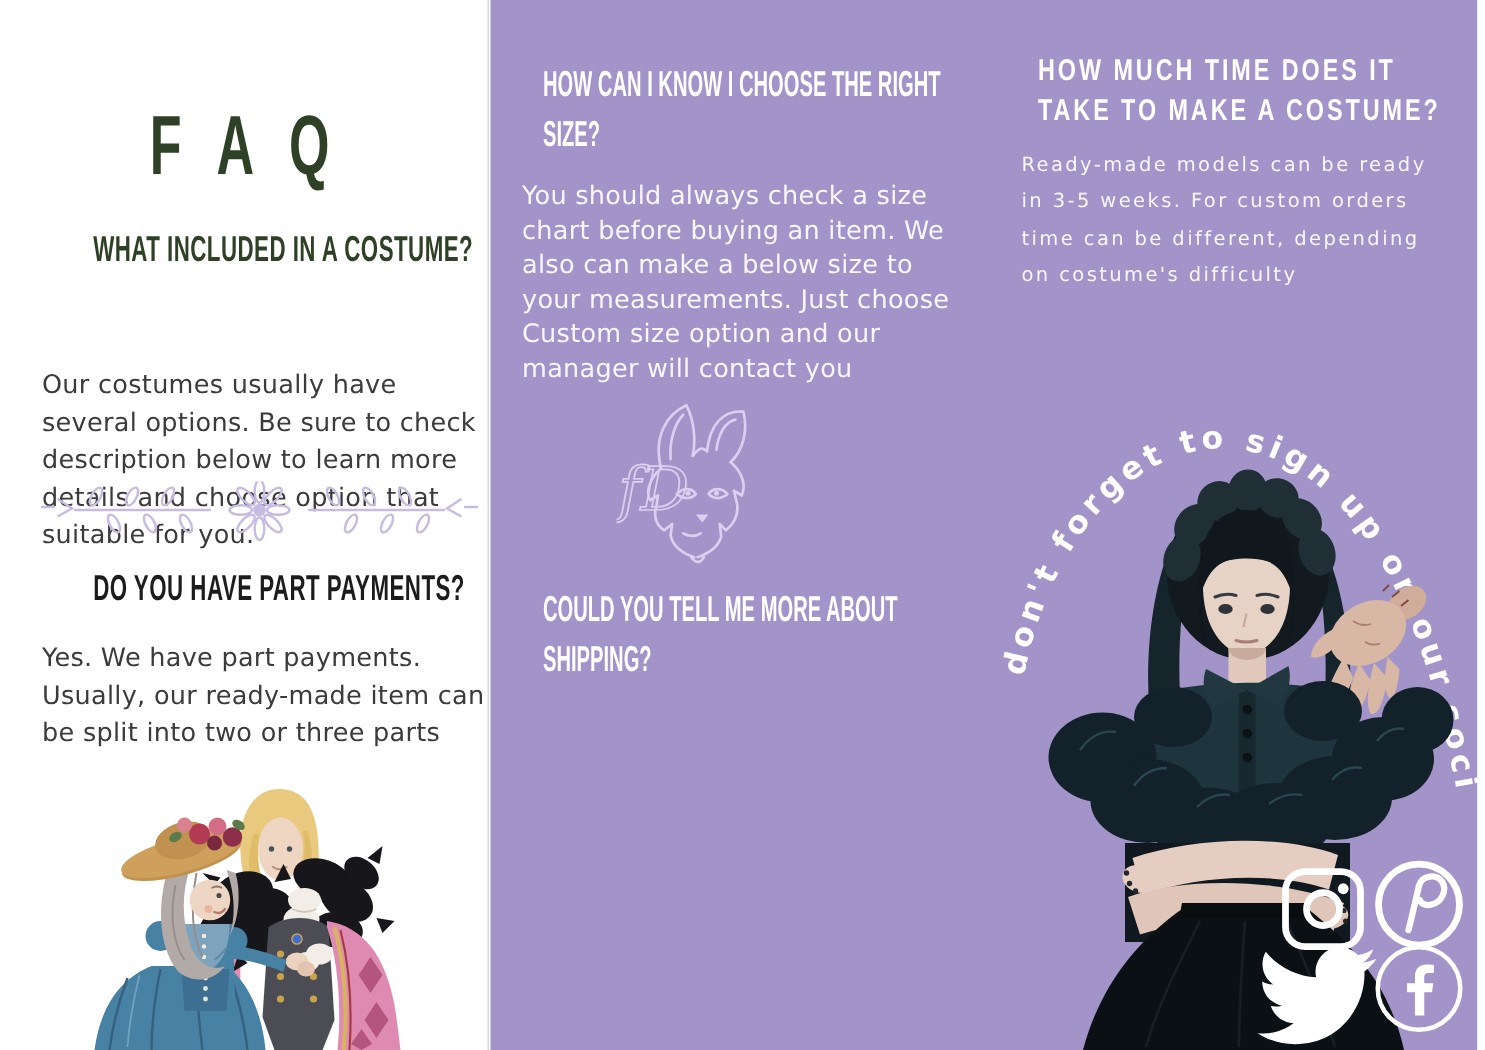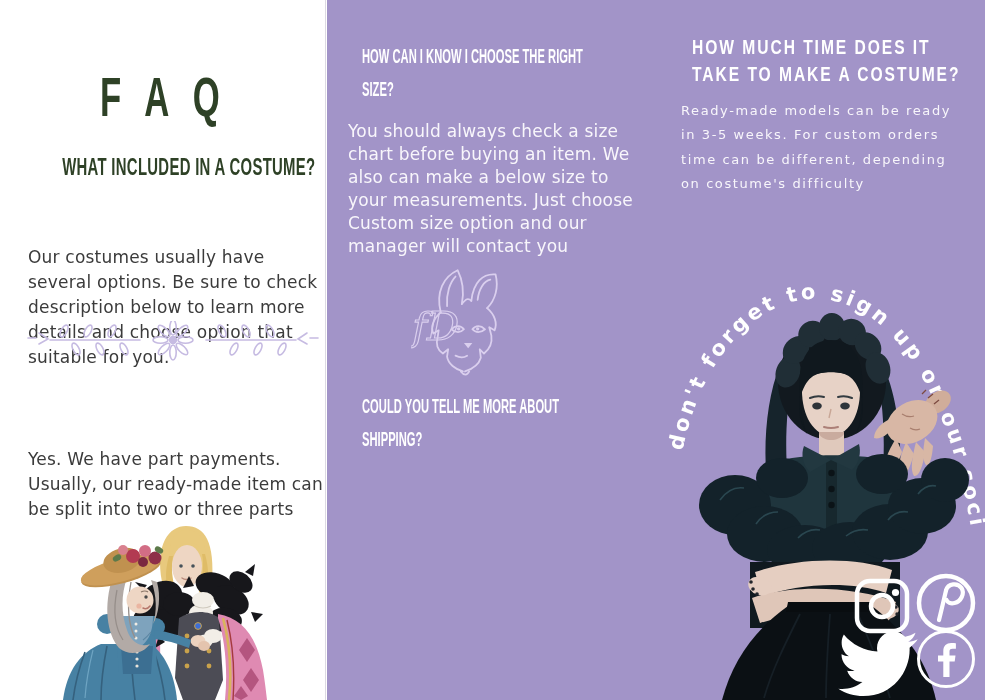--- a/index.html
+++ b/index.html
@@ -14,21 +14,21 @@
   .fold-line{left:325px;top:0;width:1px;height:700px;background:#dcd9e2;}
   .right-edge{left:985px;top:0;width:5px;height:700px;background:#ffffff;}
   
   .h-line{display:block;white-space:nowrap;font-weight:bold;}
   .center-col{left:0;width:327px;text-align:center;}
   .green{color:#2e4126;}
   .black{color:#1c1c1c;}
   .white{color:#ffffff;}
   .faq-title{top:64px;font-size:56px;letter-spacing:12px;transform:scaleX(.62);transform-origin:50% 50%;font-weight:bold;}
   .h-left-col{font-size:24px;letter-spacing:.5px;transform:scaleX(.62);transform-origin:50% 50%;}
-  .h-mid{font-size:20px;line-height:33px;}
+  .h-mid{font-size:24px;line-height:33px;}
   .h-mid .h-line{transform:scaleX(.56);transform-origin:0 50%;}
   .h-right{font-size:20px;line-height:27px;letter-spacing:2.5px;}
   .h-right .h-line{transform:scaleX(.78);transform-origin:0 50%;}
   
   .body-dark{color:#3b3b3b;font-family:"DejaVu Sans",sans-serif;font-size:17px;line-height:25px;letter-spacing:.2px;}
   .body-white{color:#f8f6fb;font-family:"DejaVu Sans",sans-serif;font-size:17px;line-height:23px;letter-spacing:.2px;}
   .body-white-sp{color:#f8f6fb;font-family:"DejaVu Sans",sans-serif;font-size:13px;line-height:24.3px;letter-spacing:1.6px;}
   
   .art svg{display:block;width:100%;height:100%;}
   .icon-btn{cursor:pointer;}
@@ -78,21 +78,24 @@
         <ellipse cx="208" cy="28" rx="3" ry="6.5" transform="rotate(28 208 28)"></ellipse>
         <ellipse cx="232" cy="28" rx="3" ry="6.5" transform="rotate(28 232 28)"></ellipse>
         <ellipse cx="256" cy="28" rx="3" ry="6.5" transform="rotate(28 256 28)"></ellipse>
         <path d="M281 12 L272 18 L281 23"></path>
           <path d="M284 17 h8"></path>
       </g>
       <circle cx="147" cy="19" r="4.2" fill="#c6bbe2"></circle>
     </svg>
   </div>
 
-  <div class="abs body-dark" style="left:28px;top:427px;width:302px;margin-top:20px;">Yes. We have part payments. Usually, our ready-made item can be split into two or three parts</div>
+  <div class="abs center-col" style="top:379px;">
+    <span class="h-line h-left-col black">DO YOU HAVE PART PAYMENTS?</span>
+  </div>
+  <div class="abs body-dark" style="left:28px;top:427px;width:302px;">Yes. We have part payments. Usually, our ready-made item can be split into two or three parts</div>
 
   <div class="abs art" style="left:55px;top:520px;width:275px;height:180px;">
     <svg viewBox="0 0 275 180">
 
       <path d="M107 62 C100 24 114 6 131 6 C150 6 160 22 157 64 C154 74 148 78 144 72 L142 40 L118 40 L112 70 C109 76 108 70 107 62 Z" fill="#e8c97d"></path>
 
       <ellipse cx="132" cy="46" rx="15" ry="21" fill="#eed6c3"></ellipse>
       <circle cx="126" cy="46" r="1.8" fill="#46525a"></circle>
       <circle cx="138" cy="46" r="1.8" fill="#46525a"></circle>
       <path d="M127 58 Q131 61 136 58" stroke="#b98a7c" stroke-width="1.4" fill="none" stroke-linecap="round"></path>

